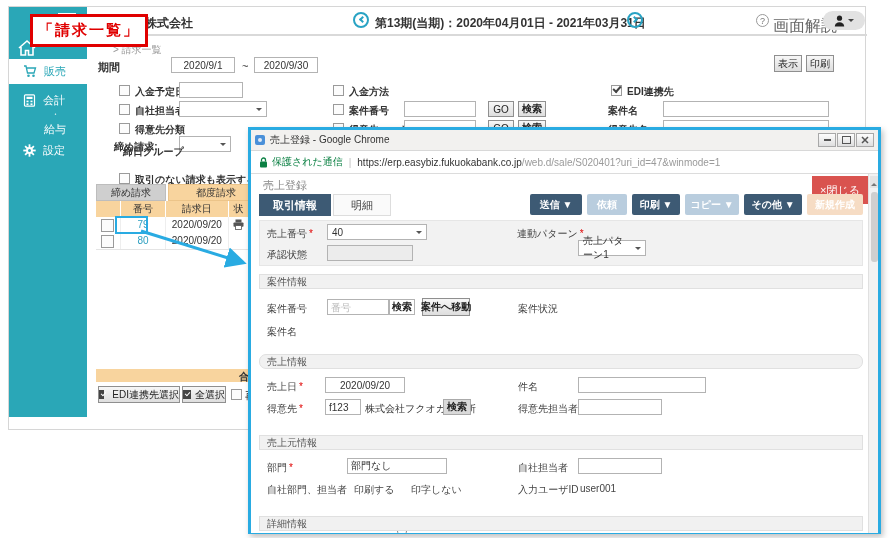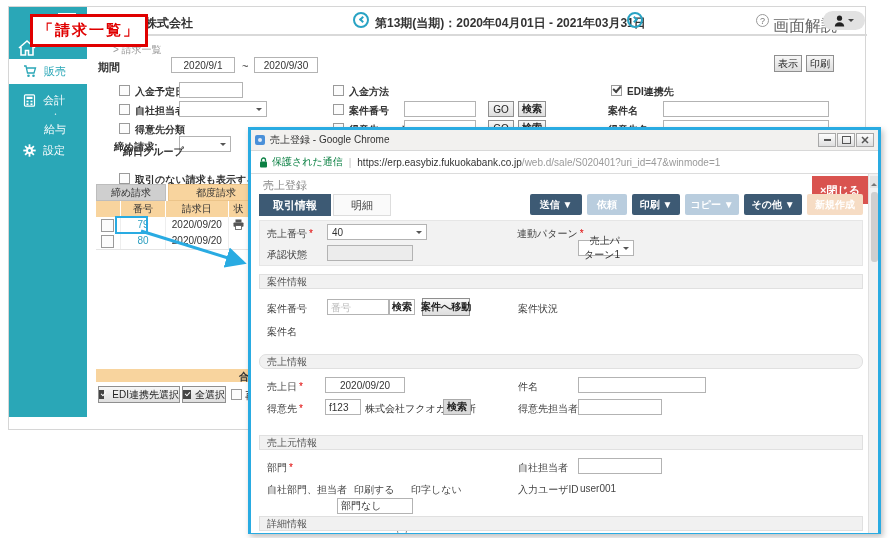--- a/index.html
+++ b/index.html
@@ -284,37 +284,37 @@
           <path d="M2.5 4.5 V3 a2 2 0 0 1 4 0 V4.5" fill="none" stroke="#0b8043" stroke-width="1.3"></path>
         </svg>
       <span class="greenlock">保護された通信</span>
       <span style="color:#c0c0c0;margin:0 6px;">|</span>
       <span style="color:#333;">https://erp.easybiz.fukuokabank.co.jp</span>
         <span style="color:#9a9a9a;">/web.d/sale/S020401?uri_id=47&amp;winmode=1</span>
     </div>
 
     <div class="pcontent">
       <div class="abs" style="left:12px;top:4px;font-size:11px;color:#8a8a8a;">売上登録</div>
-      <div class="abs" style="left:561px;top:2px;width:56px;height:28px;background:#d9534f;color:#fff;font-size:11px;font-weight:bold;display:flex;align-items:center;justify-content:center;cursor:pointer;">×閉じる</div>
+      <div class="abs" style="left:561px;top:2px;width:56px;height:28px;background:#d9534f;color:#fff;font-size:11px;font-weight:normal;display:flex;align-items:center;justify-content:center;cursor:pointer;">×閉じる</div>
 
       <div class="abs ptab-active" style="left:8px;top:20px;width:72px;height:22px;">取引情報</div>
       <div class="abs ptab" style="left:82px;top:20px;width:58px;height:22px;">明細</div>
 
       <div class="abs act-primary" style="left:279px;top:20px;width:52px;height:21px;">送信 ▼</div>
       <div class="abs act-disabled" style="left:336px;top:20px;width:40px;height:21px;">依頼</div>
       <div class="abs act-primary" style="left:381px;top:20px;width:48px;height:21px;">印刷 ▼</div>
       <div class="abs act-disabled" style="left:434px;top:20px;width:54px;height:21px;">コピー ▼</div>
       <div class="abs act-primary" style="left:493px;top:20px;width:58px;height:21px;">その他 ▼</div>
       <div class="abs act-peach" style="left:556px;top:20px;width:56px;height:21px;">新規作成</div>
 
       <div class="abs" style="left:8px;top:46px;width:604px;height:46px;background:#f2f2f2;border:1px solid #e6e6e6;"></div>
       <div class="abs plbl" style="left:16px;top:53px;"><span>売上番号</span><span class="req">*</span></div>
       <div class="abs sel" style="left:76px;top:50px;width:100px;background:#fff;">40</div>
       <div class="abs plbl" style="left:266px;top:53px;"><span>連動パターン</span><span class="req">*</span></div>
-      <div class="abs sel" style="left:327px;top:50px;width:56px;text-align:right;">売上パターン1</div>
+      <div class="abs sel" style="left:327px;top:50px;width:68px;">売上パターン1</div>
       <div class="abs plbl" style="left:16px;top:74px;">承認状態</div>
       <input class="abs inp" style="left: 76px; top: 71px; width: 86px; background: rgb(236, 236, 236);">
 
       <div class="abs sec-hd" style="left:8px;top:100px;width:604px;height:15px;">案件情報</div>
       <div class="abs plbl" style="left:16px;top:128px;">案件番号</div>
       <input class="abs inp" style="left: 76px; top: 125px; width: 62px;" placeholder="番号">
       <div class="abs dkbtn" style="left:138px;top:125px;width:26px;height:16px;background:#fff;border:1px solid #b3b3b3;">検索</div>
       <div class="abs bevel" style="left:171px;top:124px;width:48px;height:18px;font-weight:bold;">案件へ移動</div>
       <div class="abs plbl" style="left:267px;top:128px;">案件状況</div>
       <div class="abs plbl" style="left:16px;top:151px;">案件名</div>
@@ -326,21 +326,21 @@
       <input class="abs inp" style="left: 327px; top: 203px; width: 128px;">
       <div class="abs plbl" style="left:16px;top:228px;"><span>得意先</span><span class="req">*</span></div>
       <input class="abs inp" style="left: 74px; top: 225px; width: 36px;" value="f123">
       <div class="abs plbl" style="left:114px;top:228px;color:#333;">株式会社フクオカ製作所</div>
       <div class="abs dkbtn" style="left:192px;top:225px;width:28px;height:16px;">検索</div>
       <div class="abs plbl" style="left:267px;top:228px;">得意先担当者</div>
       <input class="abs inp" style="left: 327px; top: 225px; width: 84px;">
 
       <div class="abs sec-hd" style="left:8px;top:261px;width:604px;height:15px;text-align:right;">売上元情報</div>
       <div class="abs plbl" style="left:16px;top:287px;"><span>部門</span><span class="req">*</span></div>
-      <input class="abs inp" style="left: 86px; top: 284px; width: 76px; margin-top: 40px;" value="部門なし">
+      <input class="abs inp" style="left: 96px; top: 284px; width: 100px;" value="部門なし">
       <div class="abs plbl" style="left:267px;top:287px;">自社担当者</div>
       <input class="abs inp" style="left: 327px; top: 284px; width: 84px;">
       <div class="abs plbl" style="left:16px;top:309px;">自社部門、担当者</div>
       <div class="abs radio on" style="left:89px;top:310px;"></div>
       <div class="abs plbl" style="left:103px;top:309px;">印刷する</div>
       <div class="abs radio" style="left:146px;top:310px;"></div>
       <div class="abs plbl" style="left:160px;top:309px;">印字しない</div>
       <div class="abs plbl" style="left:267px;top:309px;">入力ユーザID</div>
       <div class="abs plbl" style="left:329px;top:309px;">user001</div>
 

